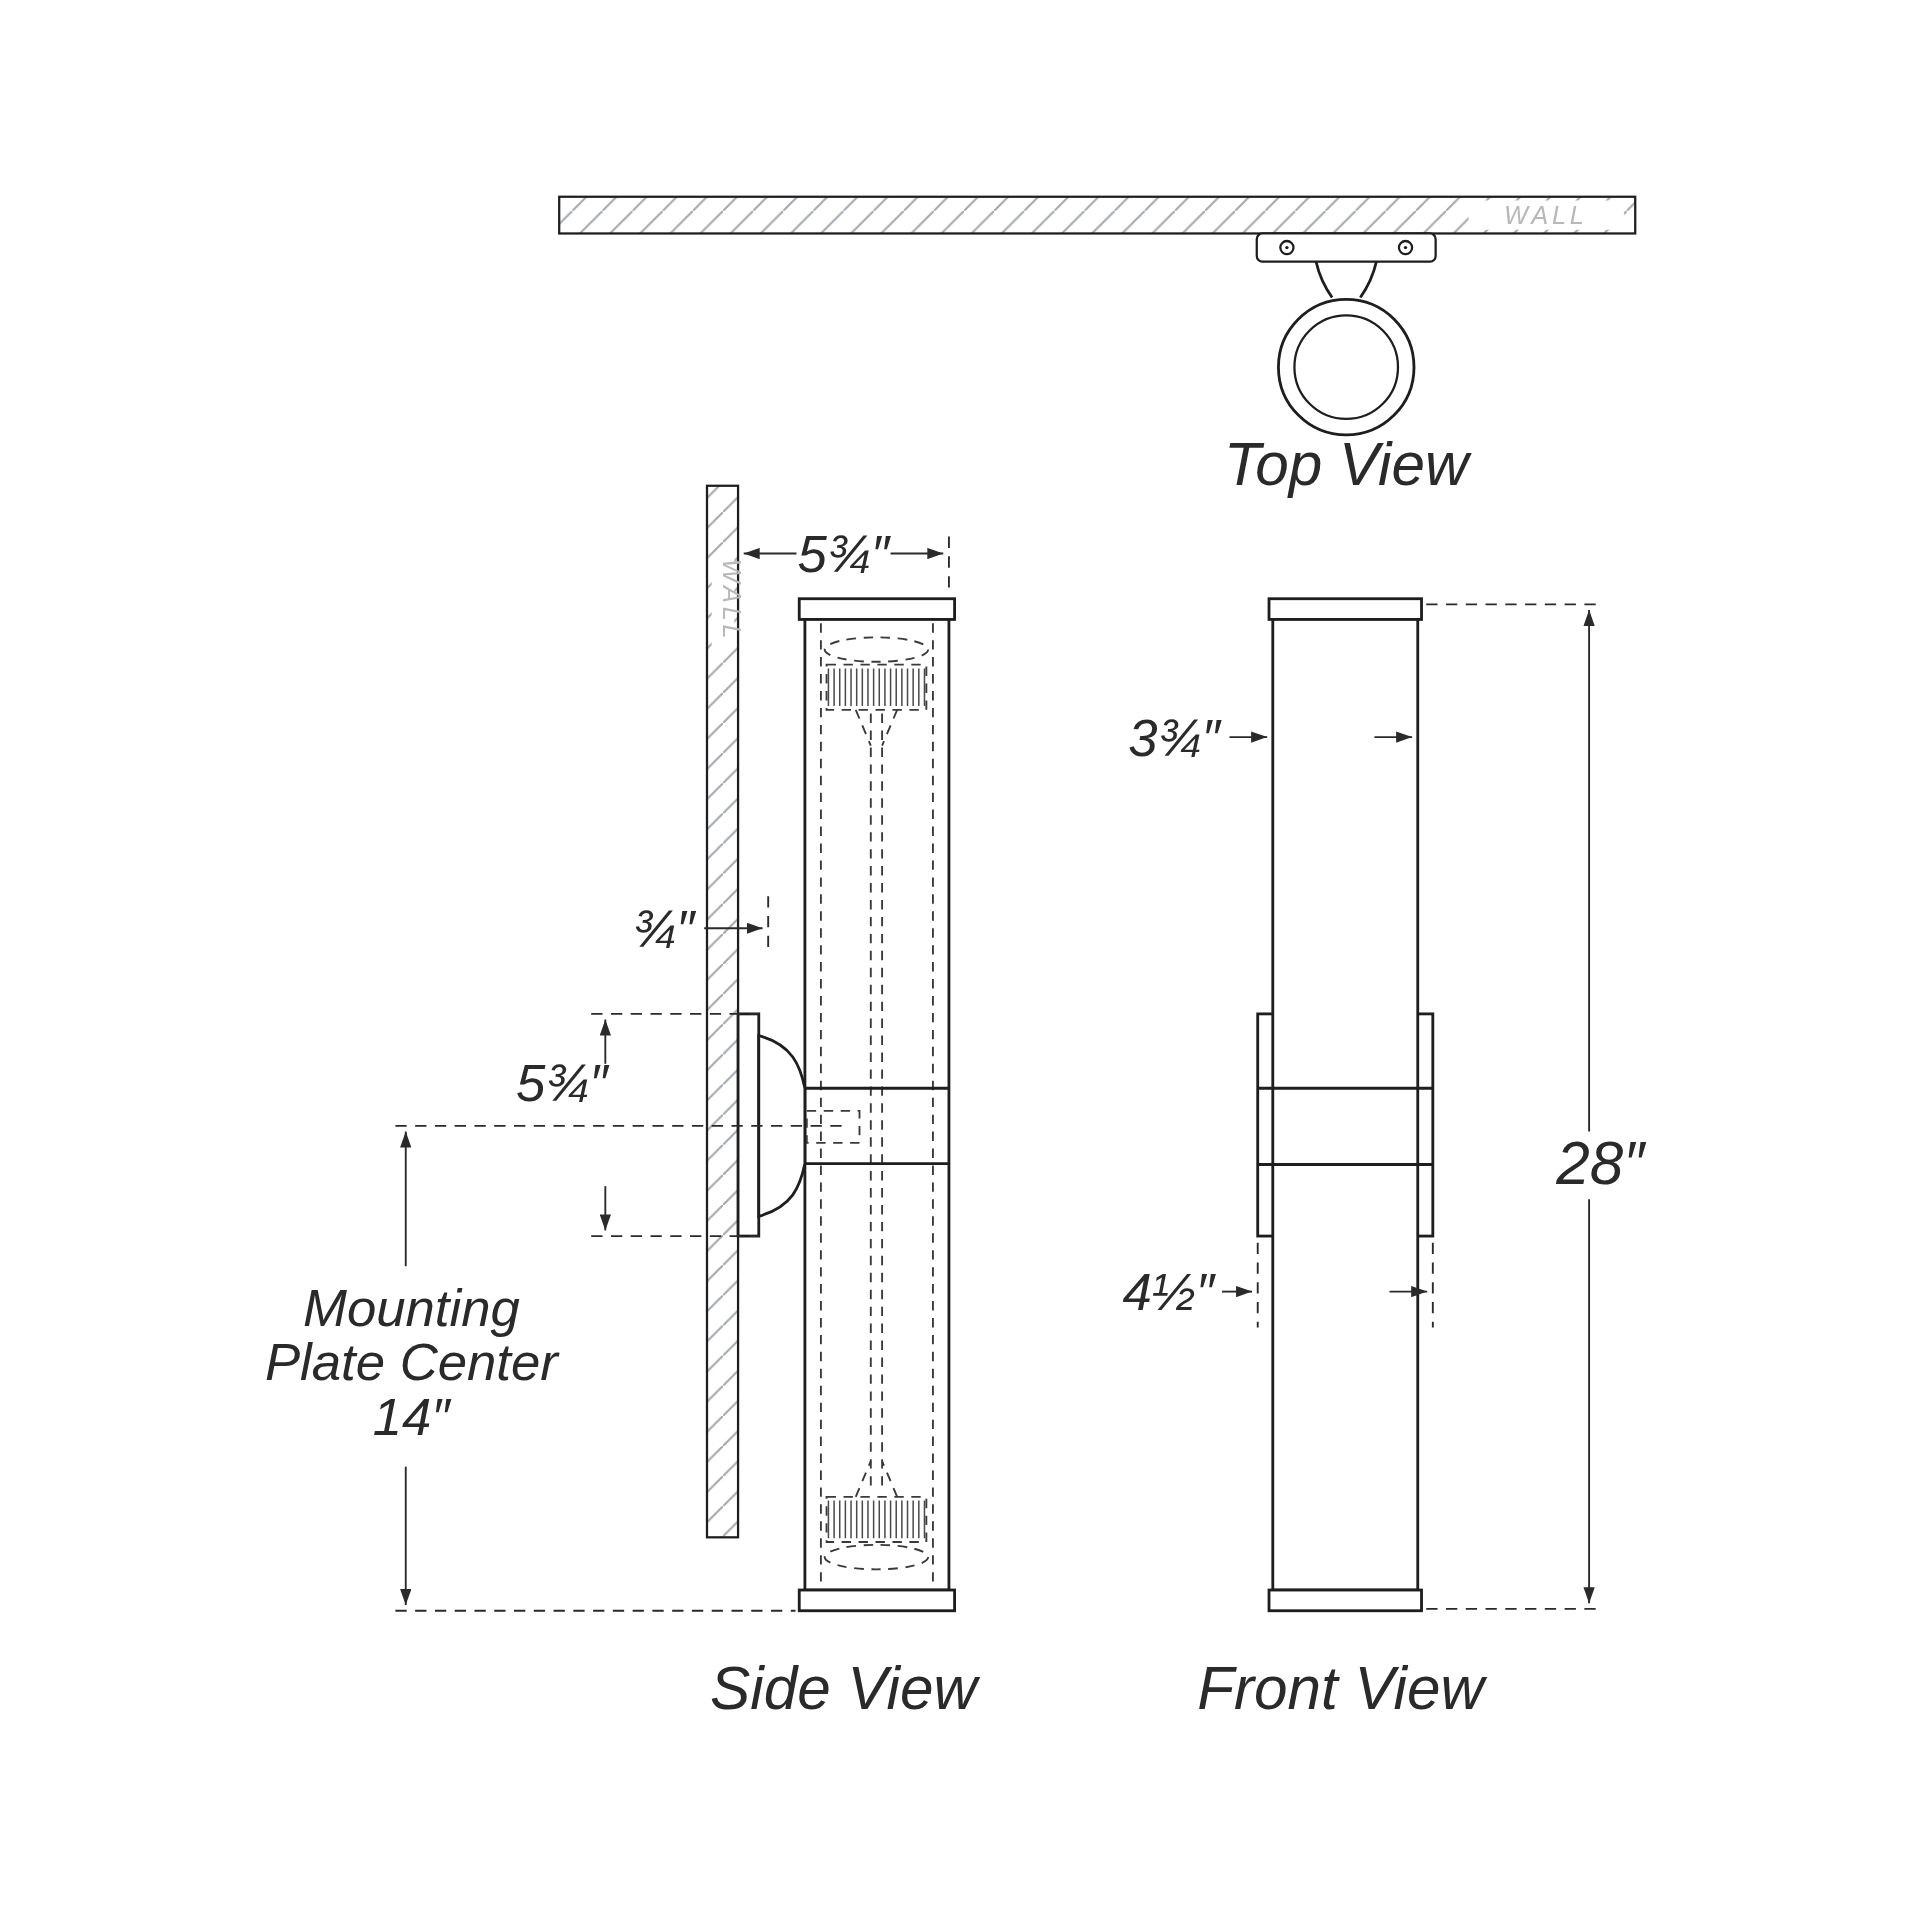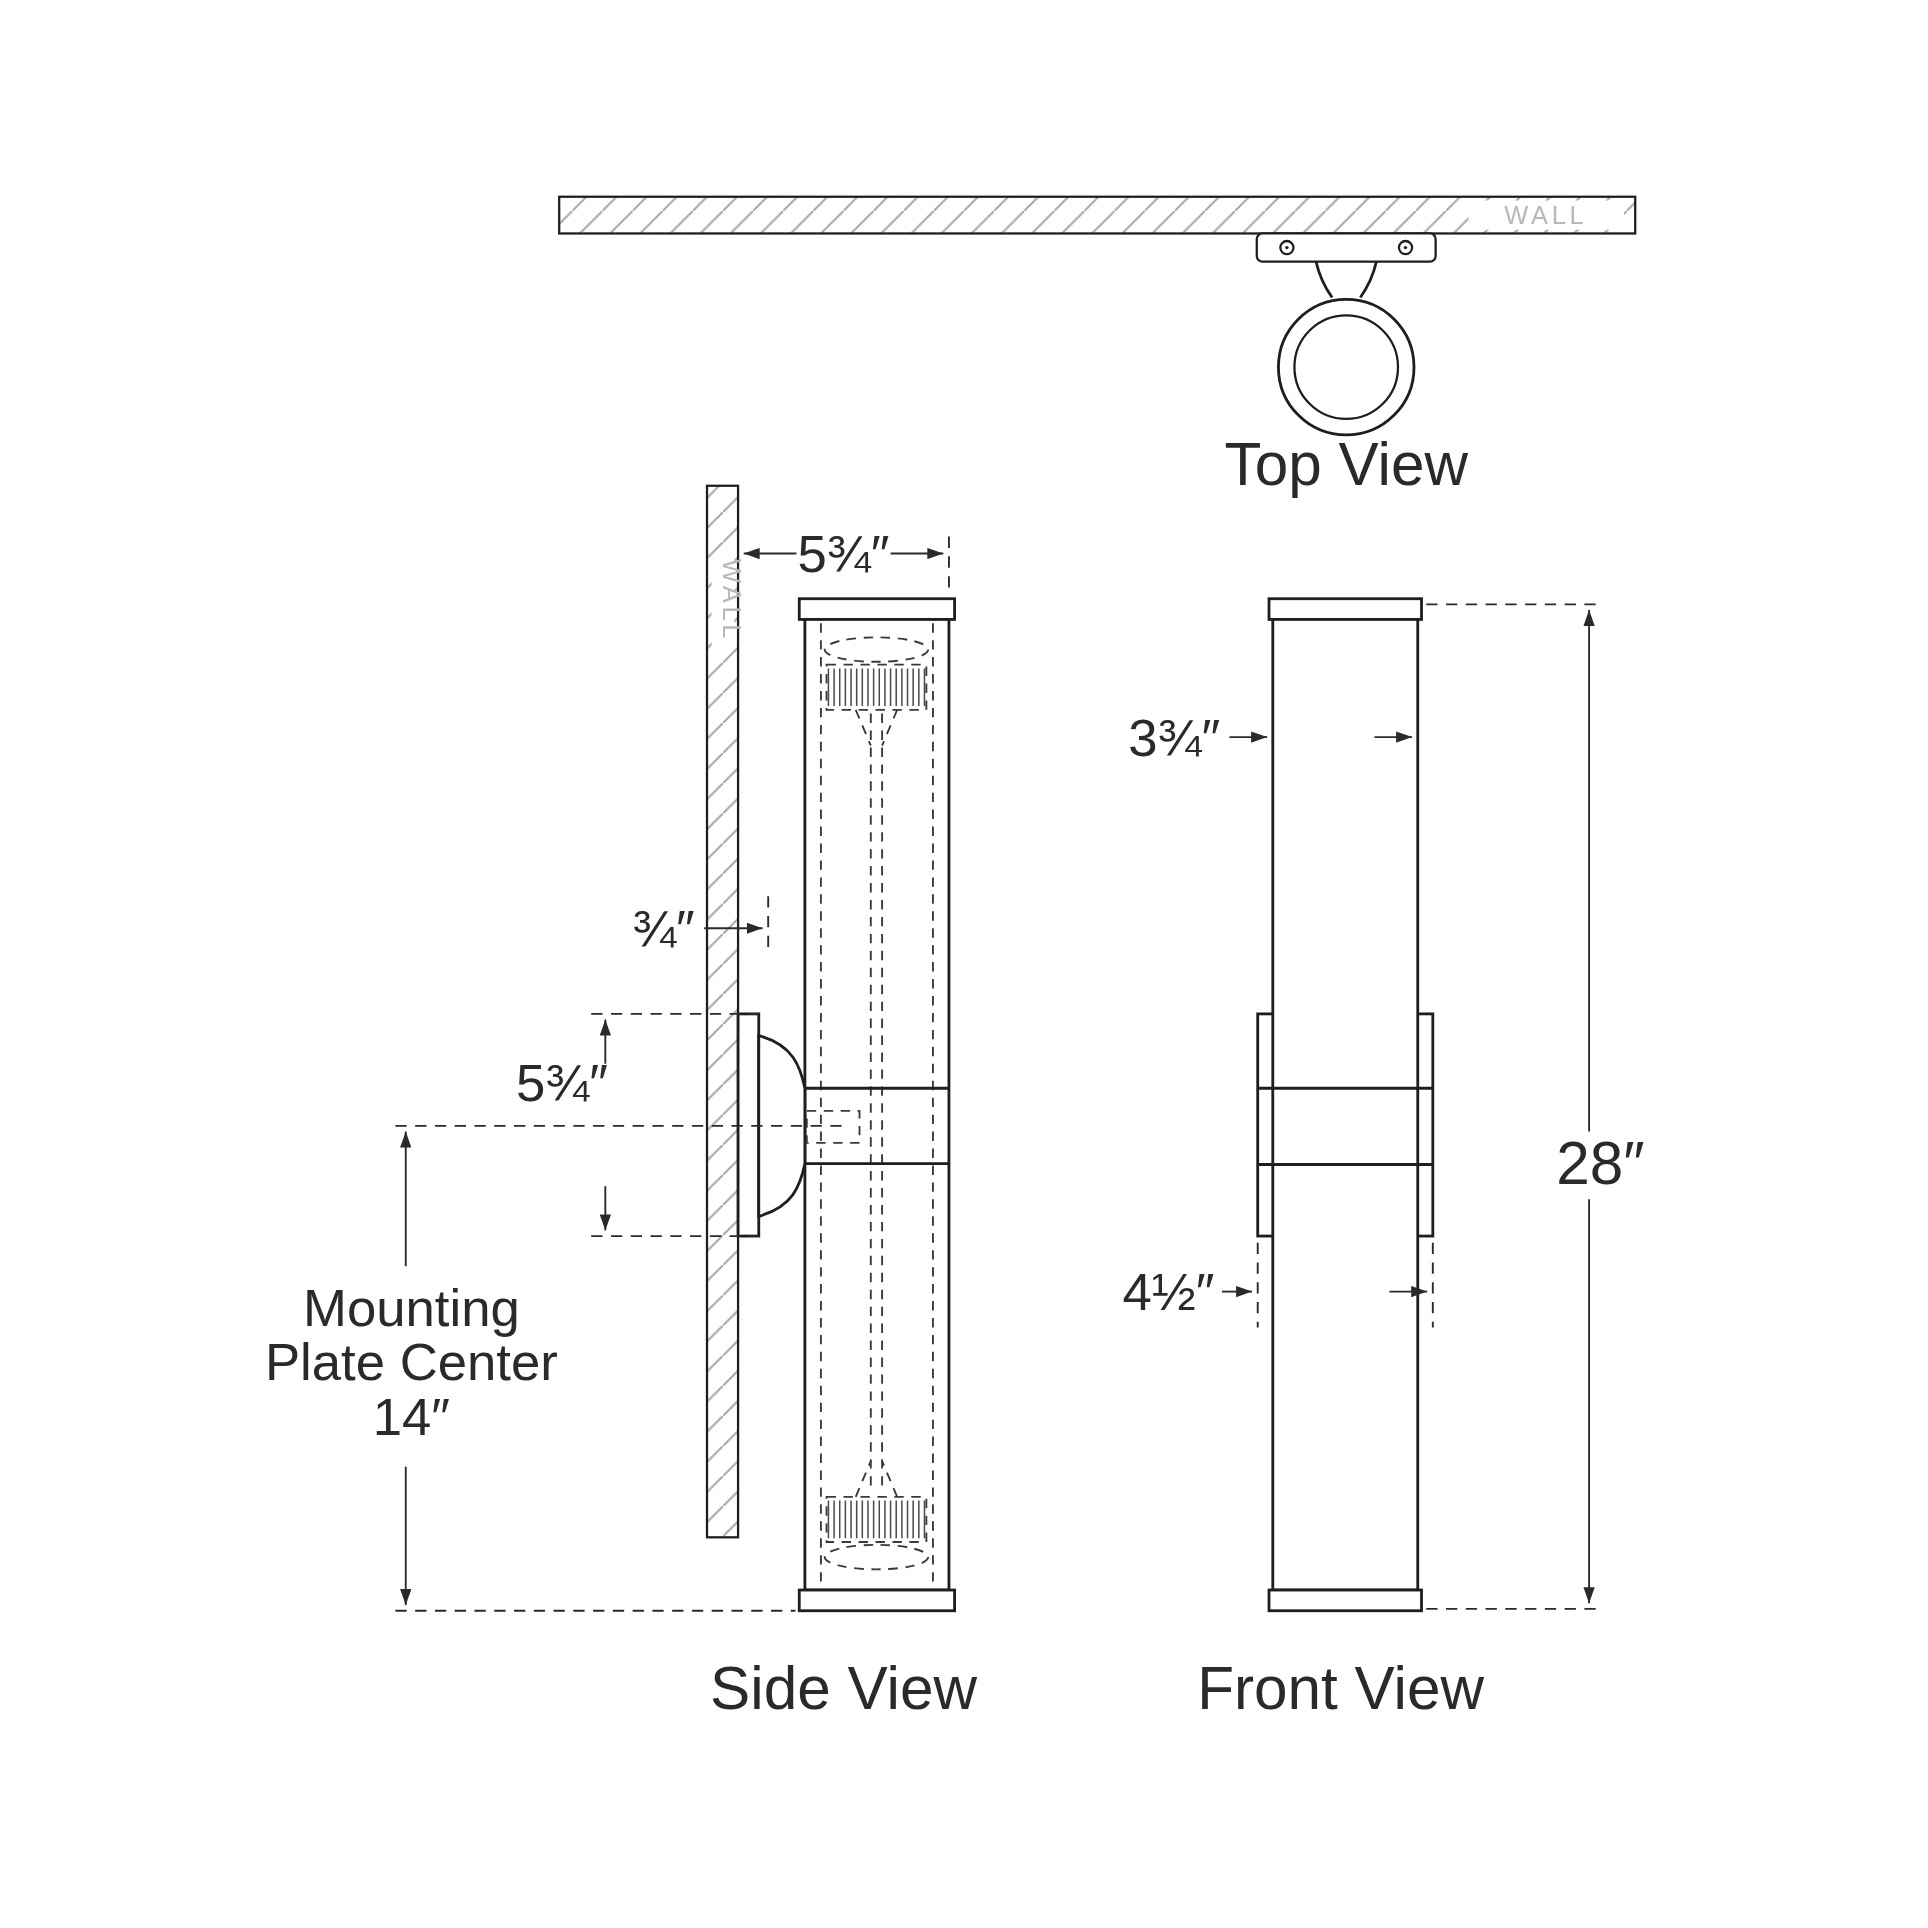--- a/index.html
+++ b/index.html
@@ -8,20 +8,21 @@
     background: #ffffff;
     width: 1928px;
     height: 1928px;
     font-family: "Liberation Sans", sans-serif;
   }
   .drawing-wrap {
     width: 1928px;
     height: 1928px;
     position: relative;
     background: #ffffff;
+    font-style: italic;
   }
   svg { display: block; }
   .outline   { stroke: #1e1e1e; stroke-width: 3;   fill: #ffffff; }
   .outline-thin { stroke: #1e1e1e; stroke-width: 2.4; fill: #ffffff; }
   .hidden-ln { stroke: #3a3a3a; stroke-width: 2; fill: none; stroke-dasharray: 10 8; }
   .dim-ln    { stroke: #2a2a2a; stroke-width: 2; fill: none; }
   .dim-ext   { stroke: #2a2a2a; stroke-width: 2; fill: none; stroke-dasharray: 12 9; }
   .knurl     { stroke: #4a4a4a; stroke-width: 1.6; fill: none; }
   .dim-text  { fill: #2a2a2a; font-size: 56px; font-family: "Liberation Sans", sans-serif; }
   .view-text { fill: #2a2a2a; font-size: 64px; font-family: "Liberation Sans", sans-serif; }

